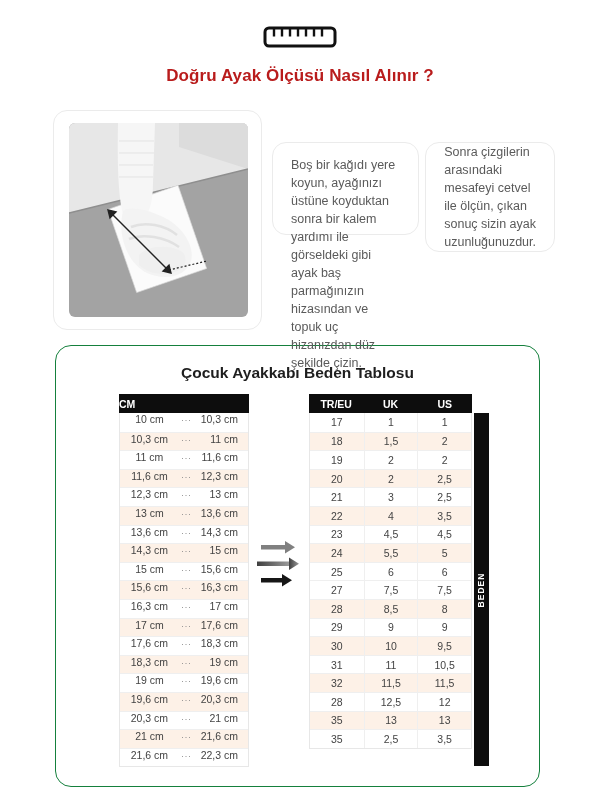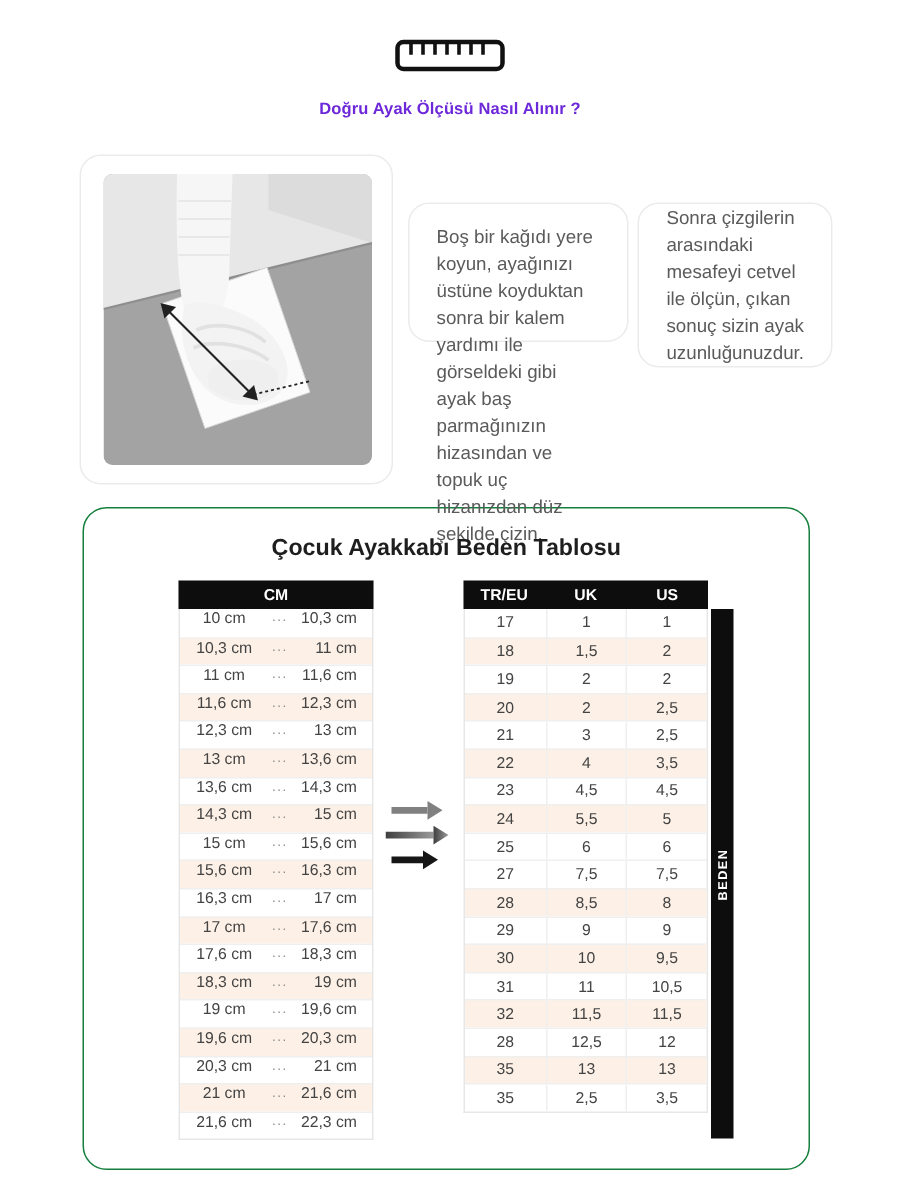--- a/index.html
+++ b/index.html
@@ -10,21 +10,21 @@
     color: #3d3d3d;
     overflow: hidden;
     position: relative;
   }
 
   
   .top-header { text-align: center; padding-top: 26px; }
   .ruler-wrap { display: flex; justify-content: center; }
   .page-title {
     margin-top: 14px;
-    font-size: 11px; font-weight: bold; color: #6d28d9;
+    font-size: 17px; font-weight: bold; color: #b91c1c;
     letter-spacing: .1px;
   }
 
   
   .howto {
     display: flex;
     padding: 0 45px 0 53px;
     margin-top: 24px;
     gap: 10px;
     height: 220px;
@@ -66,21 +66,21 @@
     margin-top: 12px;
   }
   .thead {
     background: var(--header-bg, #0d0d0d);
     color: #fff;
     height: 19px;
     display: flex; align-items: center;
     font-size: 10.5px; font-weight: bold;
   }
   .cm-table { width: 130px; border: 1px solid #e7e7e7; border-top: none; }
-  .cm-table .thead { justify-content: center; margin: 0 -1px; }
+  .cm-table .thead { margin: 0 -1px; }
   .trow {
     display: flex; align-items: flex-start;
     height: 18.6px;
     font-size: 10.5px; color: #434343;
     border-top: 1px solid #efefef;
   }
   .trow:first-of-type { border-top: none; }
   .trow.alt { background: var(--row-alt, #fdf1e7); }
   .cm-table .c1 { width: 46%; text-align: center; }
   .cm-table .sep { width: 12%; text-align: center; color: #8a8a8a; font-size: 9px; letter-spacing: 1px; }

